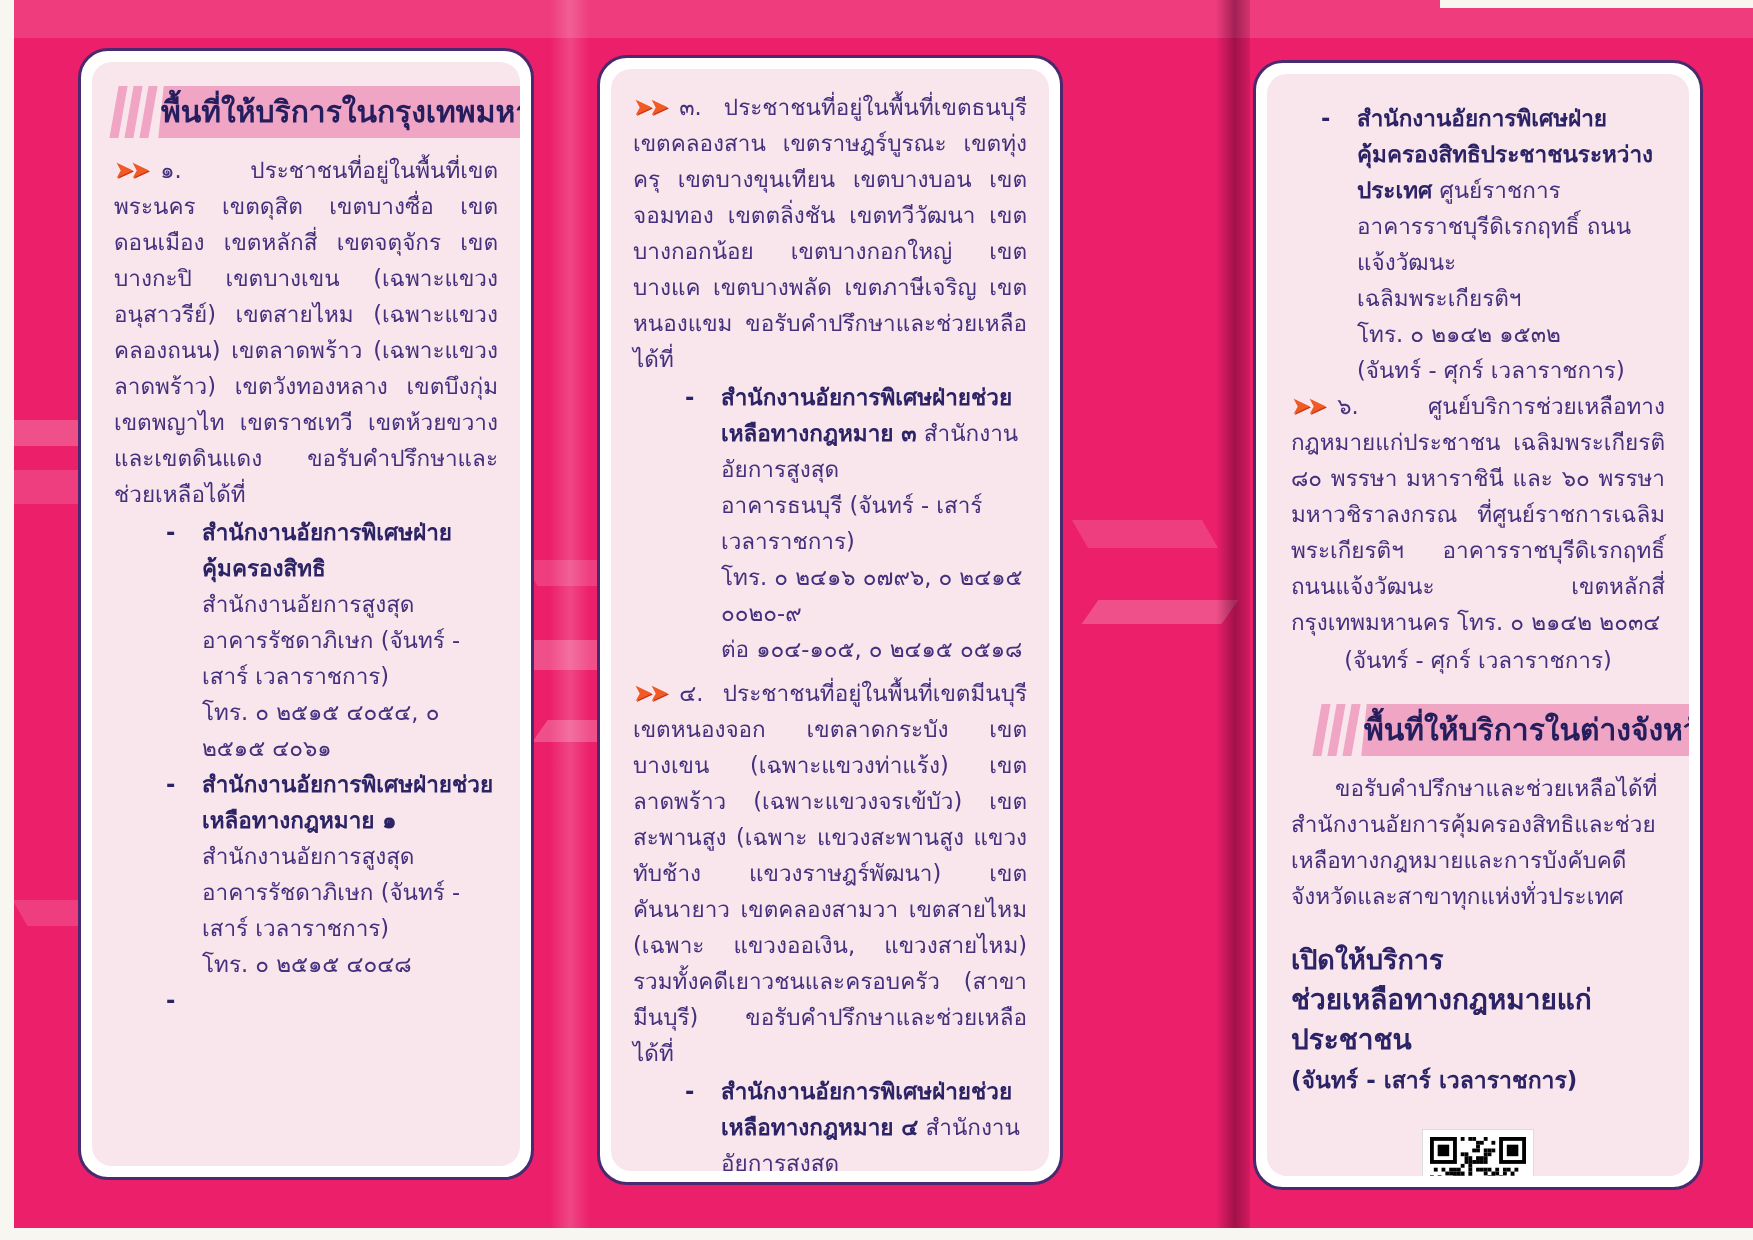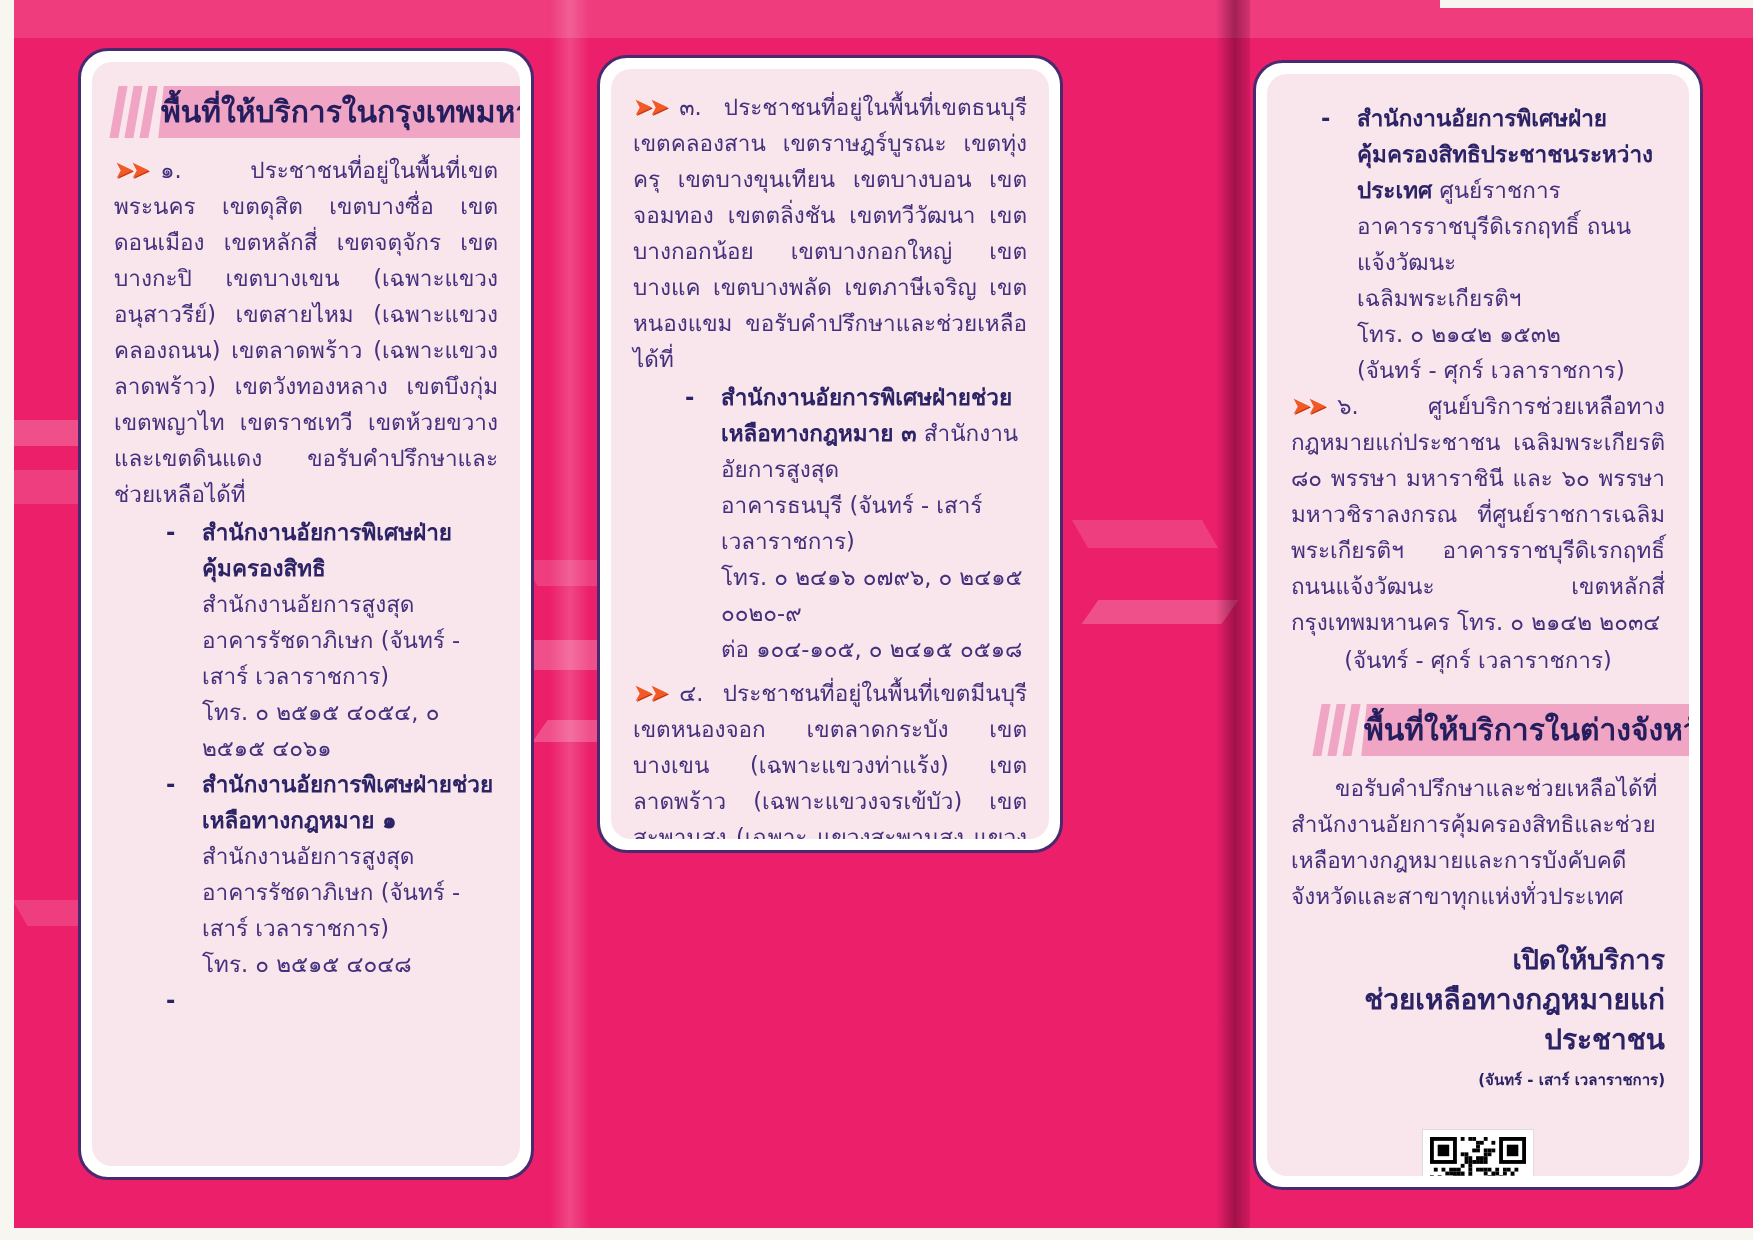--- a/index.html
+++ b/index.html
@@ -32,24 +32,24 @@
   .sectitle b{transform:skewX(6deg);color:#241d5e;font-size:30px;font-weight:bold;white-space:nowrap;}
   
   .item{text-align:justify;margin-bottom:2px;}
   .arrows{color:#f15a24;font-weight:bold;letter-spacing:-4px;margin-right:14px;
      text-shadow:1px 1px 0 #c63310;font-size:24px;}
   
   .office{display:flex;margin-left:52px;}
   .office .dash{width:36px;flex:none;font-weight:bold;color:#2c2366;}
   .office-body{flex:1;}
   .office-bold{font-weight:bold;color:#2c2366;}
-  .openblock{text-align:right;font-weight:bold;color:#2c2366;margin-top:26px;line-height:40px;}
+  .openblock{text-align:left;font-weight:bold;color:#2c2366;margin-top:26px;line-height:40px;}
   .openblock .t1{font-size:27px;}
   .openblock .t2{font-size:28px;}
-  .openblock .t3{font-size:15px;}
+  .openblock .t3{font-size:23px;}
   .qrwrap{display:flex;justify-content:center;margin:30px 0 14px 0;}
   .qrbox{background:#fff;padding:7px;box-shadow:0 0 0 1px #ddd;}
   .hours-center{text-align:center;}
 </style>
 </head>
 <body>
 
 <div class="page">
 
   <div class="topband"></div>
@@ -99,21 +99,21 @@
           <div>โทร. ๐ ๒๕๑๕ ๔๐๔๘</div>
         </div>
       </div>
       <div class="office">
         <span class="dash">-</span>
       </div>
 
     </div>
   </div>
 
-  <div class="panel" style="left:597px;top:55px;width:466px;height:798px;">
+  <div class="panel" style="left:597px;top:55px;width:466px;height:1130px;">
     <div class="panel-inner">
       <div class="item">
         <span class="arrows">➤➤</span><span>๓. ประชาชนที่อยู่ในพื้นที่เขตธนบุรี เขตคลองสาน เขตราษฎร์บูรณะ เขตทุ่งครุ เขตบางขุนเทียน เขตบางบอน เขตจอมทอง เขตตลิ่งชัน เขตทวีวัฒนา เขตบางกอกน้อย เขตบางกอกใหญ่ เขตบางแค เขตบางพลัด เขตภาษีเจริญ เขตหนองแขม ขอรับคำปรึกษาและช่วยเหลือได้ที่</span>
       </div>
       <div class="office">
         <span class="dash">-</span>
         <div class="office-body">
           <span class="office-bold">สำนักงานอัยการพิเศษฝ่ายช่วยเหลือทางกฎหมาย ๓</span>
           <span>สำนักงานอัยการสูงสุด</span>
           <div>อาคารธนบุรี (จันทร์ - เสาร์ เวลาราชการ)</div>

